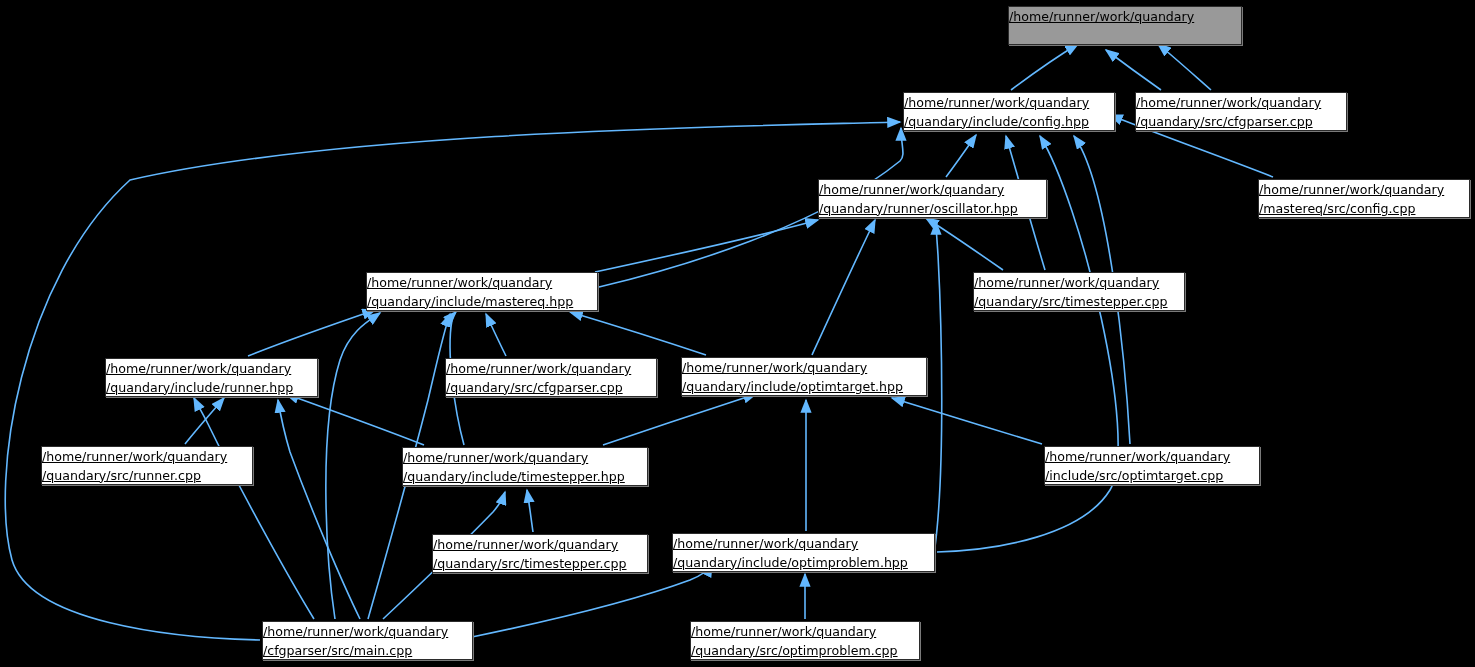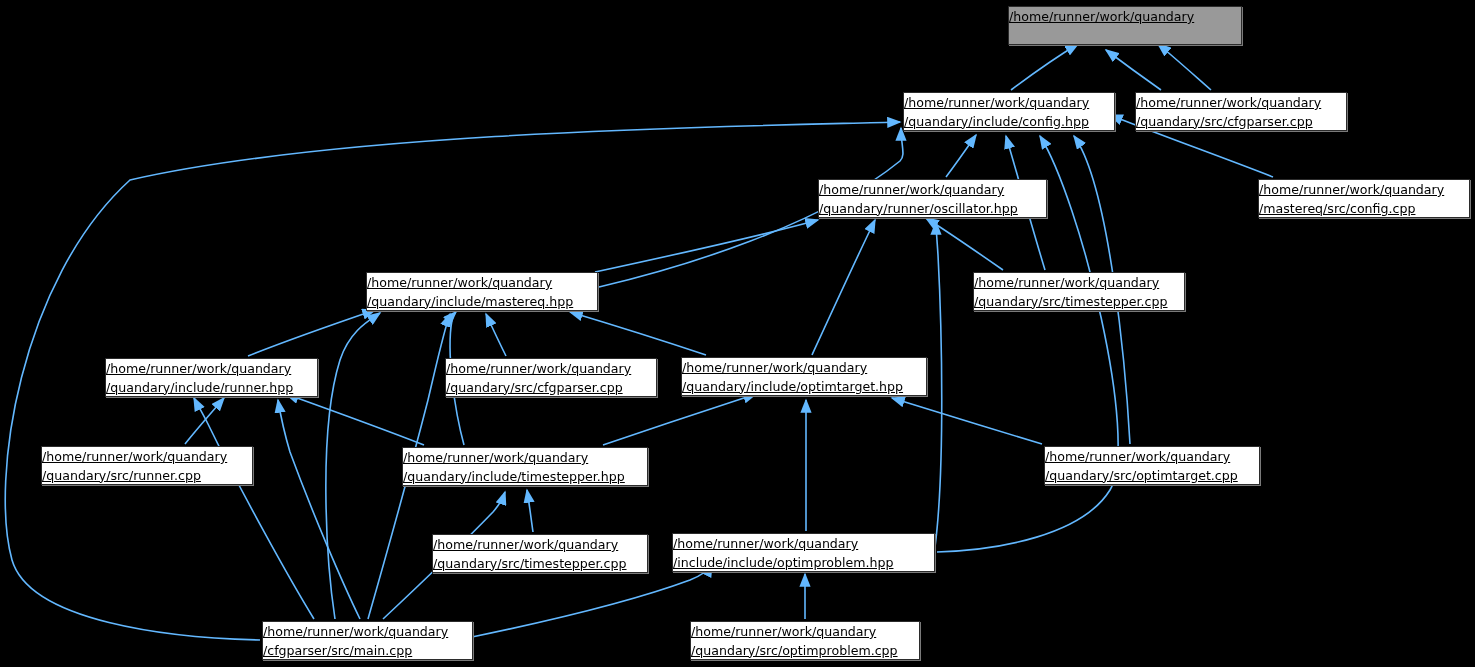--- a/index.html
+++ b/index.html
@@ -94,19 +94,19 @@
       <div class="node" style="left: 1135px; top: 92px; width: 212px; height: 39px;"><span class="l1">/home/runner/work/quandary</span><span class="l2">/quandary/src/cfgparser.cpp</span></div>
       <div class="node" style="left: 818px; top: 179px; width: 229px; height: 39px;"><span class="l1">/home/runner/work/quandary</span><span class="l2">/quandary/runner/oscillator.hpp</span></div>
       <div class="node" style="left: 1258px; top: 179px; width: 212px; height: 39px;"><span class="l1">/home/runner/work/quandary</span><span class="l2">/mastereq/src/config.cpp</span></div>
       <div class="node" style="left: 366px; top: 272px; width: 232px; height: 39px;"><span class="l1">/home/runner/work/quandary</span><span class="l2">/quandary/include/mastereq.hpp</span></div>
       <div class="node" style="left: 973px; top: 272px; width: 212px; height: 39px;"><span class="l1">/home/runner/work/quandary</span><span class="l2">/quandary/src/timestepper.cpp</span></div>
       <div class="node" style="left: 105px; top: 358px; width: 213px; height: 39px;"><span class="l1">/home/runner/work/quandary</span><span class="l2">/quandary/include/runner.hpp</span></div>
       <div class="node" style="left: 445px; top: 358px; width: 212px; height: 39px;"><span class="l1">/home/runner/work/quandary</span><span class="l2">/quandary/src/cfgparser.cpp</span></div>
       <div class="node" style="left: 681px; top: 357px; width: 246px; height: 39px;"><span class="l1">/home/runner/work/quandary</span><span class="l2">/quandary/include/optimtarget.hpp</span></div>
       <div class="node" style="left: 41px; top: 446px; width: 212px; height: 39px;"><span class="l1">/home/runner/work/quandary</span><span class="l2">/quandary/src/runner.cpp</span></div>
       <div class="node" style="left: 402px; top: 447px; width: 246px; height: 39px;"><span class="l1">/home/runner/work/quandary</span><span class="l2">/quandary/include/timestepper.hpp</span></div>
-      <div class="node" style="left: 1044px; top: 446px; width: 216px; height: 39px;"><span class="l1">/home/runner/work/quandary</span><span class="l2">/quandary/src/optimtarget.cpp</span></div>
+      <div class="node" style="left: 1044px; top: 446px; width: 216px; height: 39px;"><span class="l1">/home/runner/work/quandary</span><span class="l2">/include/src/optimtarget.cpp</span></div>
       <div class="node" style="left: 432px; top: 534px; width: 216px; height: 39px;"><span class="l1">/home/runner/work/quandary</span><span class="l2">/quandary/src/timestepper.cpp</span></div>
-      <div class="node" style="left: 672px; top: 533px; width: 263px; height: 39px;"><span class="l1">/home/runner/work/quandary</span><span class="l2">/include/include/optimproblem.hpp</span></div>
+      <div class="node" style="left: 672px; top: 533px; width: 263px; height: 39px;"><span class="l1">/home/runner/work/quandary</span><span class="l2">/quandary/include/optimproblem.hpp</span></div>
       <div class="node" style="left: 262px; top: 621px; width: 211px; height: 39px;"><span class="l1">/home/runner/work/quandary</span><span class="l2">/cfgparser/src/main.cpp</span></div>
       <div class="node" style="left: 690px; top: 621px; width: 230px; height: 39px;"><span class="l1">/home/runner/work/quandary</span><span class="l2">/quandary/src/optimproblem.cpp</span></div>
     </div>
 </div>
 
 </body></html>

